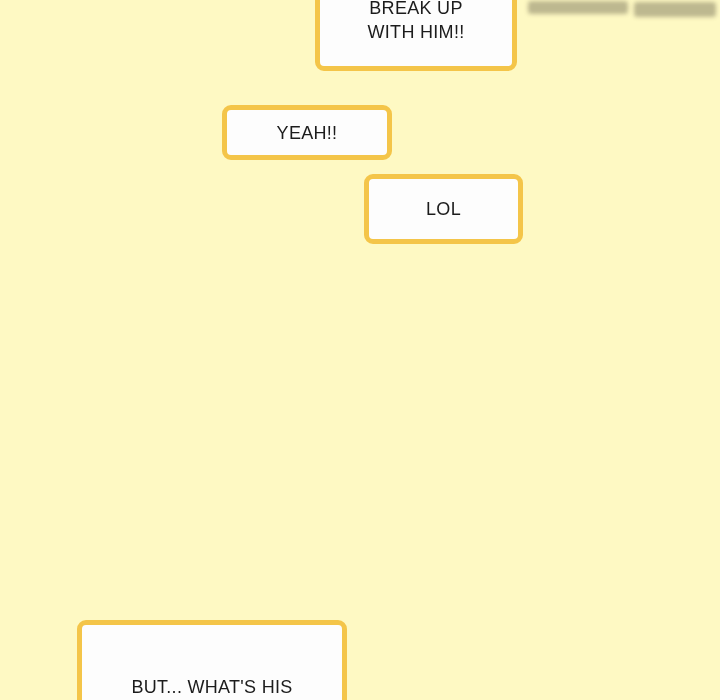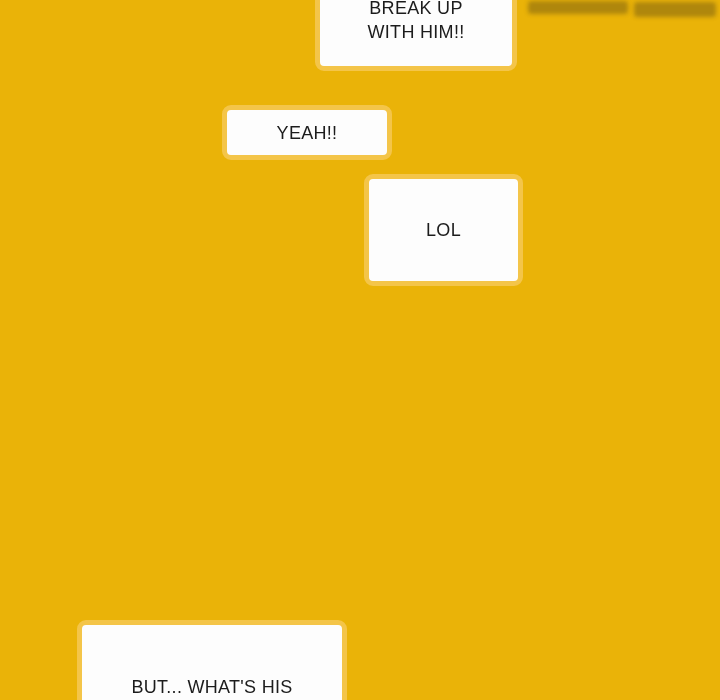--- a/index.html
+++ b/index.html
@@ -8,21 +8,21 @@
     width: 720px;
     height: 700px;
     overflow: hidden;
     background: #000000;
     font-family: "Liberation Sans", sans-serif;
   }
   .stage {
     position: relative;
     width: 720px;
     height: 700px;
-    background: #eab308;
+    background: #fef9c3;
     overflow: hidden;
   }
   .bubble {
     position: absolute;
     box-sizing: border-box;
     background: #FDFDFD;
     border: 5px solid #F4C549;
     border-radius: 9px;
     color: #1C1C1C;
     font-size: 18px;
@@ -52,21 +52,21 @@
     top: 105px;
     width: 170px;
     height: 55px;
     z-index: 2;
   }
   
   .bubble-lol {
     left: 364px;
     top: 174px;
     width: 159px;
-    height: 112px;
+    height: 70px;
     z-index: 1;
     text-align: center;
   }
   
   .bubble-but {
     left: 77px;
     top: 620px;
     width: 270px;
     height: 170px;
     z-index: 2;

